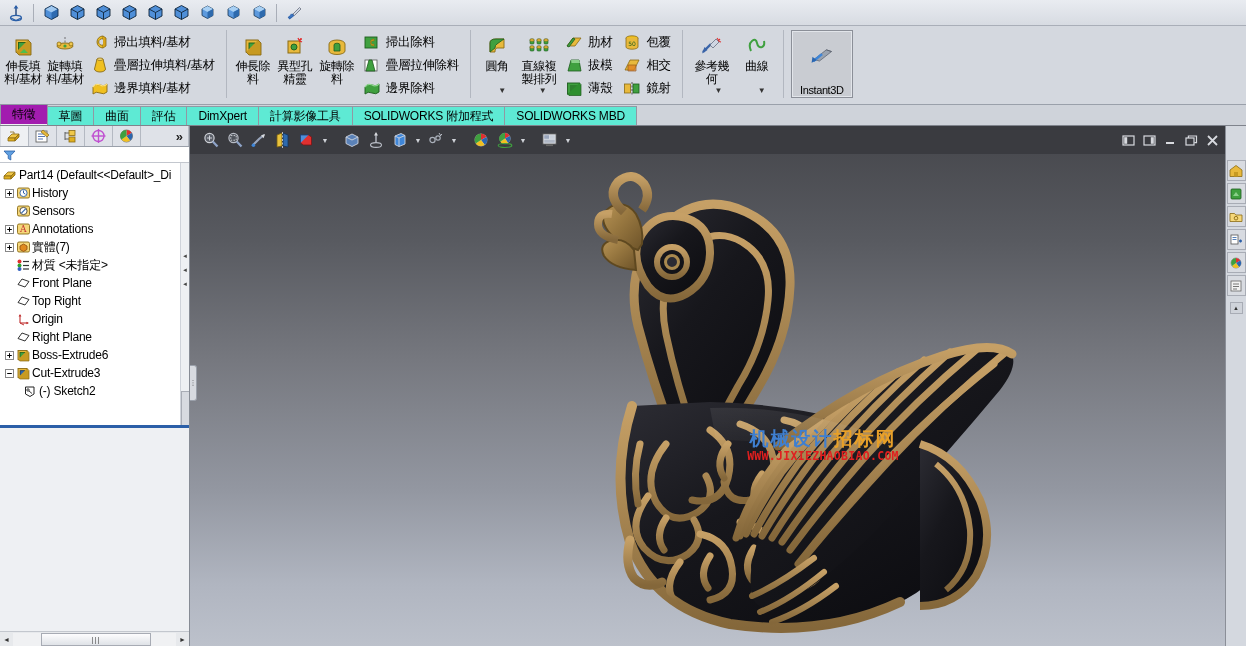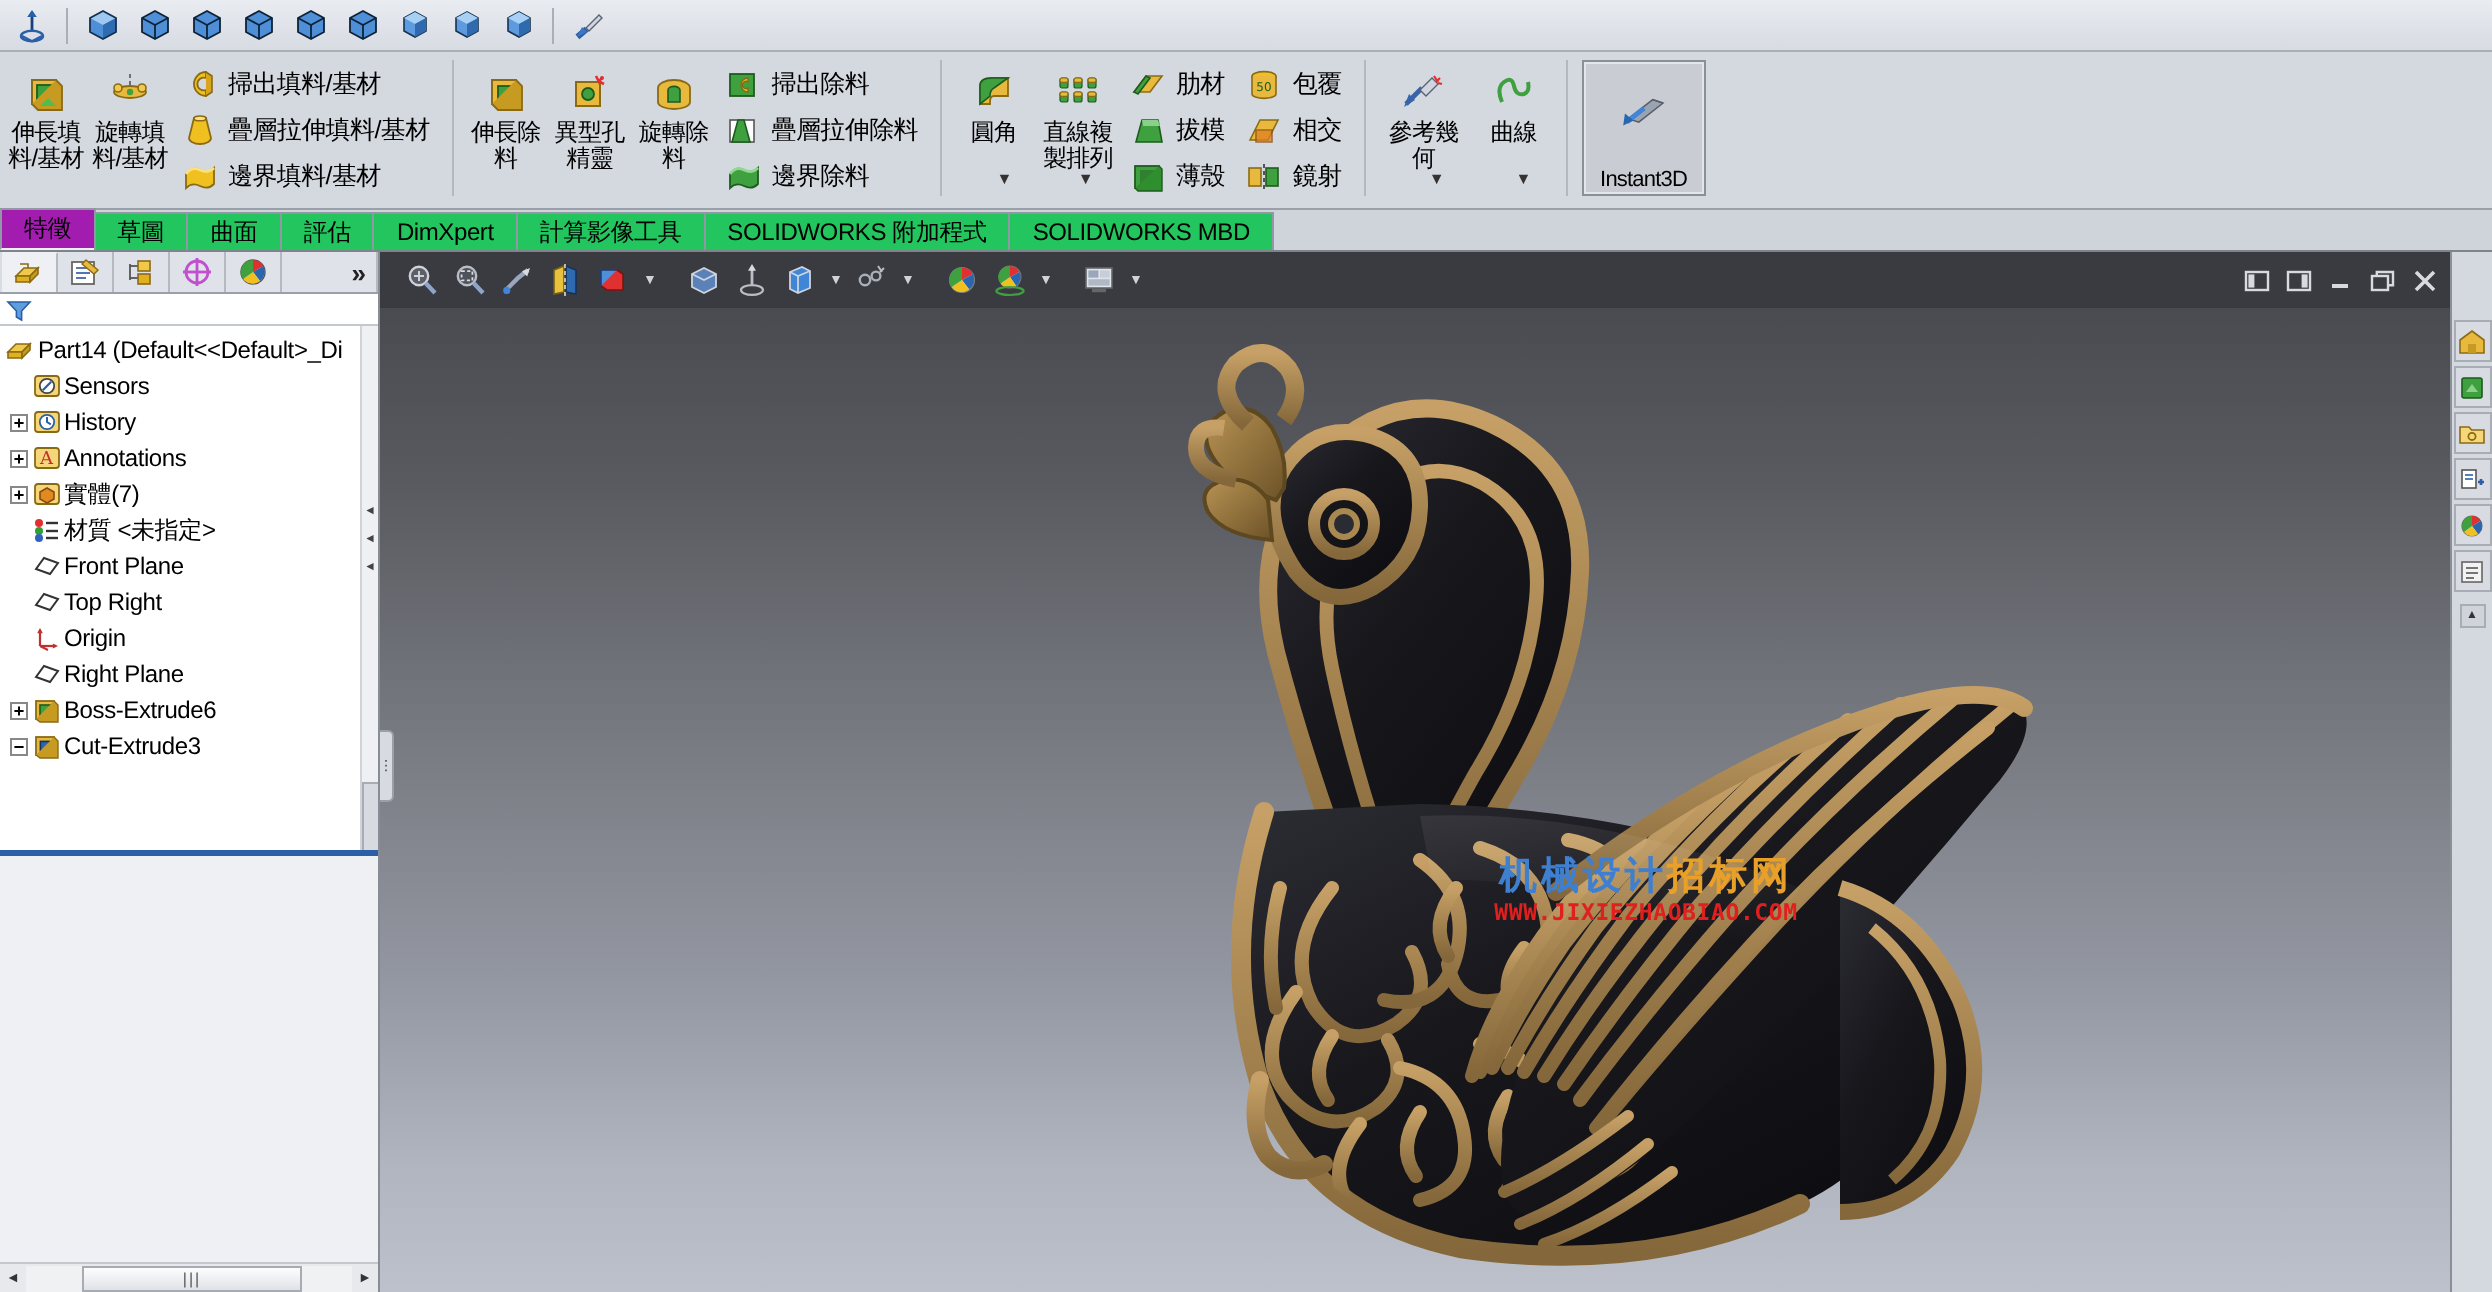--- a/index.html
+++ b/index.html
@@ -61,21 +61,21 @@
   .dropslot.wide { width:48px; }
 
   
   .tabbar {
     position:absolute; left:0; top:105px; width:1246px; height:21px;
     background:#cfd3da; display:flex; align-items:flex-end;
     border-bottom:1px solid #7f838c;
   }
   .tab {
     height:19px; padding:0 11px; display:flex; align-items:center;
-    font-size:12px; color:#000; background:#22c55e;
+    font-size:12px; color:#000; background:#5eead4;
     border:1px solid #9198a3; border-bottom:none; margin-right:-1px;
     letter-spacing:-0.2px;
   }
   .tab.active { background:#a21caf; height:21px; border-bottom:1px solid #eef0f3; }
 
   
   .main { position:absolute; left:0; top:126px; width:1246px; height:520px; display:flex; }
 
   
   .fmpanel { width:190px; height:520px; background:#eef0f3; position:relative;
@@ -618,20 +618,38 @@
             <svg width="15" height="14" viewBox="0 0 15 14">
               <path d="M1 8 L5 4 L12 4 L8 8 Z" fill="#f0c84a" stroke="#8a6b14" stroke-width="0.8"></path>
               <path d="M1 8 L1 11 L8 11 L8 8 Z" fill="#e0b020" stroke="#8a6b14" stroke-width="0.8"></path>
               <path d="M8 8 L12 4 L12 7 L8 11 Z" fill="#c89a18" stroke="#8a6b14" stroke-width="0.8"></path>
             </svg>
           </span>
           <span class="lbl">Part14  (Default&lt;&lt;Default&gt;_Di</span>
         </div>
 
         <div class="trow indent1">
+          <span class="exp">
+            <svg width="9" height="9" viewBox="0 0 9 9">
+                <rect x="0.5" y="0.5" width="8" height="8" fill="#fff" stroke="#888"></rect>
+                <line x1="2.2" y1="4.5" x2="6.8" y2="4.5" stroke="#000"></line>
+                <line x1="4.5" y1="2.2" x2="4.5" y2="6.8" stroke="#000"></line>
+              </svg>
+          </span>
+          <span class="ico">
+            <svg width="15" height="14" viewBox="0 0 15 14">
+              <rect x="1.5" y="2" width="12" height="10" rx="1.5" fill="#f5d77a" stroke="#8a6b14" stroke-width="0.9"></rect>
+              <circle cx="7.5" cy="7" r="3.6" fill="#fff" stroke="#2a5fa8" stroke-width="0.9"></circle>
+              <path d="M7.5 4.5 L7.5 7 L9.4 8.2" stroke="#2a5fa8" stroke-width="1" fill="none"></path>
+            </svg>
+          </span>
+          <span class="lbl">History</span>
+        </div>
+
+        <div class="trow indent1">
           <span class="exp"></span>
           <span class="ico">
             <svg width="15" height="14" viewBox="0 0 15 14">
               <rect x="1.5" y="2" width="12" height="10" rx="1.5" fill="#f5d77a" stroke="#8a6b14" stroke-width="0.9"></rect>
               <circle cx="7.5" cy="7" r="3.6" fill="#fff" stroke="#444" stroke-width="0.9"></circle>
               <line x1="5.4" y1="9.1" x2="9.6" y2="4.9" stroke="#2a5fa8" stroke-width="1.1"></line>
             </svg>
           </span>
           <span class="lbl">Sensors</span>
         </div>
@@ -640,130 +658,112 @@
           <span class="exp">
             <svg width="9" height="9" viewBox="0 0 9 9">
                 <rect x="0.5" y="0.5" width="8" height="8" fill="#fff" stroke="#888"></rect>
                 <line x1="2.2" y1="4.5" x2="6.8" y2="4.5" stroke="#000"></line>
                 <line x1="4.5" y1="2.2" x2="4.5" y2="6.8" stroke="#000"></line>
               </svg>
           </span>
           <span class="ico">
             <svg width="15" height="14" viewBox="0 0 15 14">
               <rect x="1.5" y="2" width="12" height="10" rx="1.5" fill="#f5d77a" stroke="#8a6b14" stroke-width="0.9"></rect>
-              <circle cx="7.5" cy="7" r="3.6" fill="#fff" stroke="#2a5fa8" stroke-width="0.9"></circle>
-              <path d="M7.5 4.5 L7.5 7 L9.4 8.2" stroke="#2a5fa8" stroke-width="1" fill="none"></path>
-            </svg>
-          </span>
-          <span class="lbl">History</span>
+              <text x="7.3" y="10.2" font-size="9" font-family="DejaVu Serif" fill="#c03030" text-anchor="middle">A</text>
+            </svg>
+          </span>
+          <span class="lbl">Annotations</span>
         </div>
 
         <div class="trow indent1">
           <span class="exp">
             <svg width="9" height="9" viewBox="0 0 9 9">
                 <rect x="0.5" y="0.5" width="8" height="8" fill="#fff" stroke="#888"></rect>
                 <line x1="2.2" y1="4.5" x2="6.8" y2="4.5" stroke="#000"></line>
                 <line x1="4.5" y1="2.2" x2="4.5" y2="6.8" stroke="#000"></line>
               </svg>
           </span>
           <span class="ico">
             <svg width="15" height="14" viewBox="0 0 15 14">
               <rect x="1.5" y="2" width="12" height="10" rx="1.5" fill="#f5d77a" stroke="#8a6b14" stroke-width="0.9"></rect>
-              <text x="7.3" y="10.2" font-size="9" font-family="DejaVu Serif" fill="#c03030" text-anchor="middle">A</text>
-            </svg>
-          </span>
-          <span class="lbl">Annotations</span>
+              <path d="M4 6 L7.5 4 L11 6 L11 9.5 L7.5 11.5 L4 9.5 Z" fill="#e08a20" stroke="#8a4a10" stroke-width="0.8"></path>
+            </svg>
+          </span>
+          <span class="lbl">實體(7)</span>
+        </div>
+
+        <div class="trow indent1">
+          <span class="exp"></span>
+          <span class="ico">
+            <svg width="15" height="14" viewBox="0 0 15 14">
+              <circle cx="3.5" cy="3.5" r="2" fill="#e03030"></circle>
+              <circle cx="3.5" cy="7.5" r="2" fill="#30a030"></circle>
+              <circle cx="3.5" cy="11" r="2" fill="#3060c0"></circle>
+              <line x1="7" y1="3.5" x2="13" y2="3.5" stroke="#333" stroke-width="1.2"></line>
+              <line x1="7" y1="7.5" x2="13" y2="7.5" stroke="#333" stroke-width="1.2"></line>
+              <line x1="7" y1="11" x2="13" y2="11" stroke="#333" stroke-width="1.2"></line>
+            </svg>
+          </span>
+          <span class="lbl">材質 &lt;未指定&gt;</span>
+        </div>
+
+        <div class="trow indent1">
+          <span class="exp"></span>
+          <span class="ico">
+            <svg width="15" height="14" viewBox="0 0 15 14">
+              <path d="M2 8.5 L6 3 L13 5.5 L9 11 Z" fill="none" stroke="#333" stroke-width="1"></path>
+            </svg>
+          </span>
+          <span class="lbl">Front Plane</span>
+        </div>
+
+        <div class="trow indent1">
+          <span class="exp"></span>
+          <span class="ico">
+            <svg width="15" height="14" viewBox="0 0 15 14">
+              <path d="M2 8.5 L6 3 L13 5.5 L9 11 Z" fill="none" stroke="#333" stroke-width="1"></path>
+            </svg>
+          </span>
+          <span class="lbl">Top Right</span>
+        </div>
+
+        <div class="trow indent1">
+          <span class="exp"></span>
+          <span class="ico">
+            <svg width="15" height="14" viewBox="0 0 15 14">
+              <line x1="4" y1="11" x2="4" y2="3" stroke="#c03030" stroke-width="1.1"></line>
+              <path d="M4 2 L2.6 4.6 L5.4 4.6 Z" fill="#c03030"></path>
+              <line x1="4" y1="11" x2="12" y2="11" stroke="#c03030" stroke-width="1.1"></line>
+              <path d="M13 11 L10.4 9.7 L10.4 12.3 Z" fill="#c03030"></path>
+              <line x1="4" y1="11" x2="8" y2="13" stroke="#c03030" stroke-width="1"></line>
+            </svg>
+          </span>
+          <span class="lbl">Origin</span>
+        </div>
+
+        <div class="trow indent1">
+          <span class="exp"></span>
+          <span class="ico">
+            <svg width="15" height="14" viewBox="0 0 15 14">
+              <path d="M2 8.5 L6 3 L13 5.5 L9 11 Z" fill="none" stroke="#333" stroke-width="1"></path>
+            </svg>
+          </span>
+          <span class="lbl">Right Plane</span>
         </div>
 
         <div class="trow indent1">
           <span class="exp">
             <svg width="9" height="9" viewBox="0 0 9 9">
                 <rect x="0.5" y="0.5" width="8" height="8" fill="#fff" stroke="#888"></rect>
                 <line x1="2.2" y1="4.5" x2="6.8" y2="4.5" stroke="#000"></line>
                 <line x1="4.5" y1="2.2" x2="4.5" y2="6.8" stroke="#000"></line>
               </svg>
           </span>
           <span class="ico">
             <svg width="15" height="14" viewBox="0 0 15 14">
-              <rect x="1.5" y="2" width="12" height="10" rx="1.5" fill="#f5d77a" stroke="#8a6b14" stroke-width="0.9"></rect>
-              <path d="M4 6 L7.5 4 L11 6 L11 9.5 L7.5 11.5 L4 9.5 Z" fill="#e08a20" stroke="#8a4a10" stroke-width="0.8"></path>
-            </svg>
-          </span>
-          <span class="lbl">實體(7)</span>
-        </div>
-
-        <div class="trow indent1">
-          <span class="exp"></span>
-          <span class="ico">
-            <svg width="15" height="14" viewBox="0 0 15 14">
-              <circle cx="3.5" cy="3.5" r="2" fill="#e03030"></circle>
-              <circle cx="3.5" cy="7.5" r="2" fill="#30a030"></circle>
-              <circle cx="3.5" cy="11" r="2" fill="#3060c0"></circle>
-              <line x1="7" y1="3.5" x2="13" y2="3.5" stroke="#333" stroke-width="1.2"></line>
-              <line x1="7" y1="7.5" x2="13" y2="7.5" stroke="#333" stroke-width="1.2"></line>
-              <line x1="7" y1="11" x2="13" y2="11" stroke="#333" stroke-width="1.2"></line>
-            </svg>
-          </span>
-          <span class="lbl">材質 &lt;未指定&gt;</span>
-        </div>
-
-        <div class="trow indent1">
-          <span class="exp"></span>
-          <span class="ico">
-            <svg width="15" height="14" viewBox="0 0 15 14">
-              <path d="M2 8.5 L6 3 L13 5.5 L9 11 Z" fill="none" stroke="#333" stroke-width="1"></path>
-            </svg>
-          </span>
-          <span class="lbl">Front Plane</span>
-        </div>
-
-        <div class="trow indent1">
-          <span class="exp"></span>
-          <span class="ico">
-            <svg width="15" height="14" viewBox="0 0 15 14">
-              <path d="M2 8.5 L6 3 L13 5.5 L9 11 Z" fill="none" stroke="#333" stroke-width="1"></path>
-            </svg>
-          </span>
-          <span class="lbl">Top Right</span>
-        </div>
-
-        <div class="trow indent1">
-          <span class="exp"></span>
-          <span class="ico">
-            <svg width="15" height="14" viewBox="0 0 15 14">
-              <line x1="4" y1="11" x2="4" y2="3" stroke="#c03030" stroke-width="1.1"></line>
-              <path d="M4 2 L2.6 4.6 L5.4 4.6 Z" fill="#c03030"></path>
-              <line x1="4" y1="11" x2="12" y2="11" stroke="#c03030" stroke-width="1.1"></line>
-              <path d="M13 11 L10.4 9.7 L10.4 12.3 Z" fill="#c03030"></path>
-              <line x1="4" y1="11" x2="8" y2="13" stroke="#c03030" stroke-width="1"></line>
-            </svg>
-          </span>
-          <span class="lbl">Origin</span>
-        </div>
-
-        <div class="trow indent1">
-          <span class="exp"></span>
-          <span class="ico">
-            <svg width="15" height="14" viewBox="0 0 15 14">
-              <path d="M2 8.5 L6 3 L13 5.5 L9 11 Z" fill="none" stroke="#333" stroke-width="1"></path>
-            </svg>
-          </span>
-          <span class="lbl">Right Plane</span>
-        </div>
-
-        <div class="trow indent1">
-          <span class="exp">
-            <svg width="9" height="9" viewBox="0 0 9 9">
-                <rect x="0.5" y="0.5" width="8" height="8" fill="#fff" stroke="#888"></rect>
-                <line x1="2.2" y1="4.5" x2="6.8" y2="4.5" stroke="#000"></line>
-                <line x1="4.5" y1="2.2" x2="4.5" y2="6.8" stroke="#000"></line>
-              </svg>
-          </span>
-          <span class="ico">
-            <svg width="15" height="14" viewBox="0 0 15 14">
               <rect x="2" y="2.5" width="9" height="9" fill="#e8b93c" stroke="#8a6b14" stroke-width="0.9"></rect>
               <rect x="4" y="4.5" width="5" height="5" fill="#3fa03f" stroke="#1d5c1d" stroke-width="0.8"></rect>
               <path d="M11 2.5 L13 4.5 L13 13 L4 13 L2 11.5" fill="#c79a22" stroke="#8a6b14" stroke-width="0.7"></path>
             </svg>
           </span>
           <span class="lbl">Boss-Extrude6</span>
         </div>
 
         <div class="trow indent1">
           <span class="exp">
@@ -775,20 +775,30 @@
           <span class="ico">
             <svg width="15" height="14" viewBox="0 0 15 14">
               <rect x="2" y="2.5" width="9" height="9" fill="#e8b93c" stroke="#8a6b14" stroke-width="0.9"></rect>
               <rect x="4.2" y="4.7" width="4.6" height="4.6" fill="#2a66b0" stroke="#14345c" stroke-width="0.8"></rect>
               <path d="M11 2.5 L13 4.5 L13 13 L4 13 L2 11.5" fill="#c79a22" stroke="#8a6b14" stroke-width="0.7"></path>
             </svg>
           </span>
           <span class="lbl">Cut-Extrude3</span>
         </div>
 
+        <div class="trow indent2">
+          <span class="ico">
+            <svg width="15" height="14" viewBox="0 0 15 14">
+              <path d="M2.5 3 L11 3 L11 10 L7 12.5 L2.5 10 Z" fill="#fff" stroke="#222" stroke-width="1"></path>
+              <circle cx="5" cy="6" r="1.2" fill="none" stroke="#222" stroke-width="0.9"></circle>
+              <line x1="6" y1="7" x2="9" y2="9.5" stroke="#222" stroke-width="0.9"></line>
+            </svg>
+          </span>
+          <span class="lbl">(-) Sketch2</span>
+        </div>
 
         <div style="position:absolute;right:0;top:0;width:9px;height:100%;background:#eef0f3;border-left:1px solid #cfd3da;">
           <div style="position:absolute;top:228px;left:0;width:9px;height:62px;background:#d7dae0;border:1px solid #a8acb5;"></div>
           <div style="position:absolute;top:90px;left:1px;font-size:6px;color:#444">◄</div>
           <div style="position:absolute;top:104px;left:1px;font-size:6px;color:#444">◄</div>
           <div style="position:absolute;top:118px;left:1px;font-size:6px;color:#444">◄</div>
         </div>
       </div>
 
       <div class="blueline"></div>

